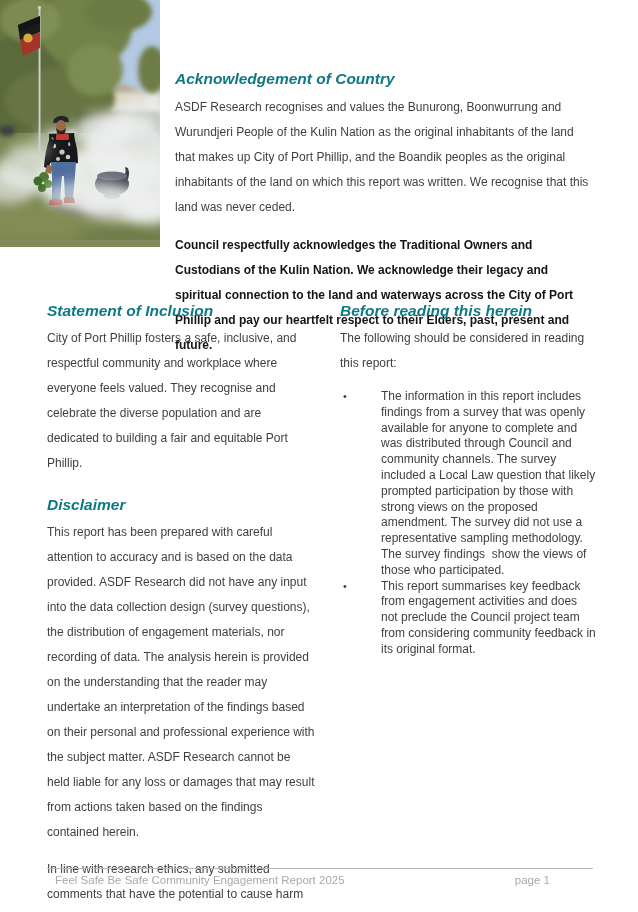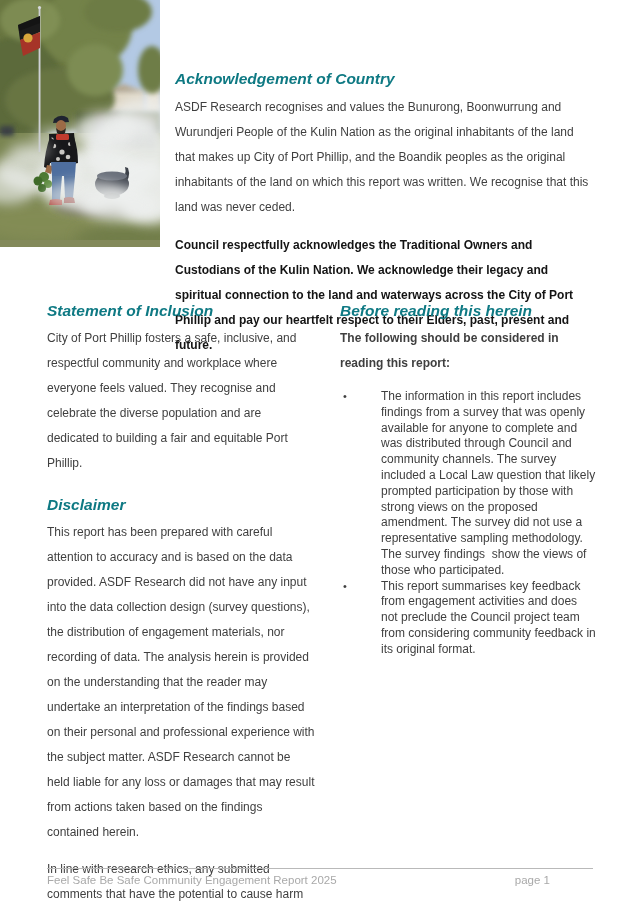--- a/index.html
+++ b/index.html
@@ -18,29 +18,29 @@
   .ack h2 { margin-bottom:7px; }
   .ack .bold-note { margin-top:13px; font-weight:700; color:#141414; }
 
   .col { position:absolute; top:302px; }
   .col-left  { left:47px;  width:268px; }
   .col-right { left:340px; width:257px; }
   .col h2 { margin-bottom:6px; }
   .h2-gap { margin-top:20px; }
   .para-gap { margin-top:12px; }
 
-  .intro { margin-bottom:9px;font-weight:bold; }
+  .intro { margin-bottom:9px; }
   .bullets { list-style:none; margin-top:13px; }
   .bullets li { display:flex; font-size:12px; line-height:15.8px; }
   .bullets .dot { flex:0 0 17px; width:17px; padding-left:3px; font-size:11px; }
   .bullets .btext { flex:1 1 auto; white-space:pre-wrap;margin-left:24px; }
 
   .footer-rule { position:absolute; left:47px; top:868px; width:546px; height:1px; background:#b9b9b9; }
   .footer-text { position:absolute; top:873px; font-size:11.5px; line-height:14px; color:#a9a9a9; }
-  .footer-left  { left:47px; }
+  .footer-left  { left:55px; }
   .footer-right { right:88px; }
 </style>
 </head>
 <body>
 
 <div class="page">
 
   <div class="photo">
     <svg viewBox="0 0 160 247" preserveAspectRatio="none">
       <defs>

